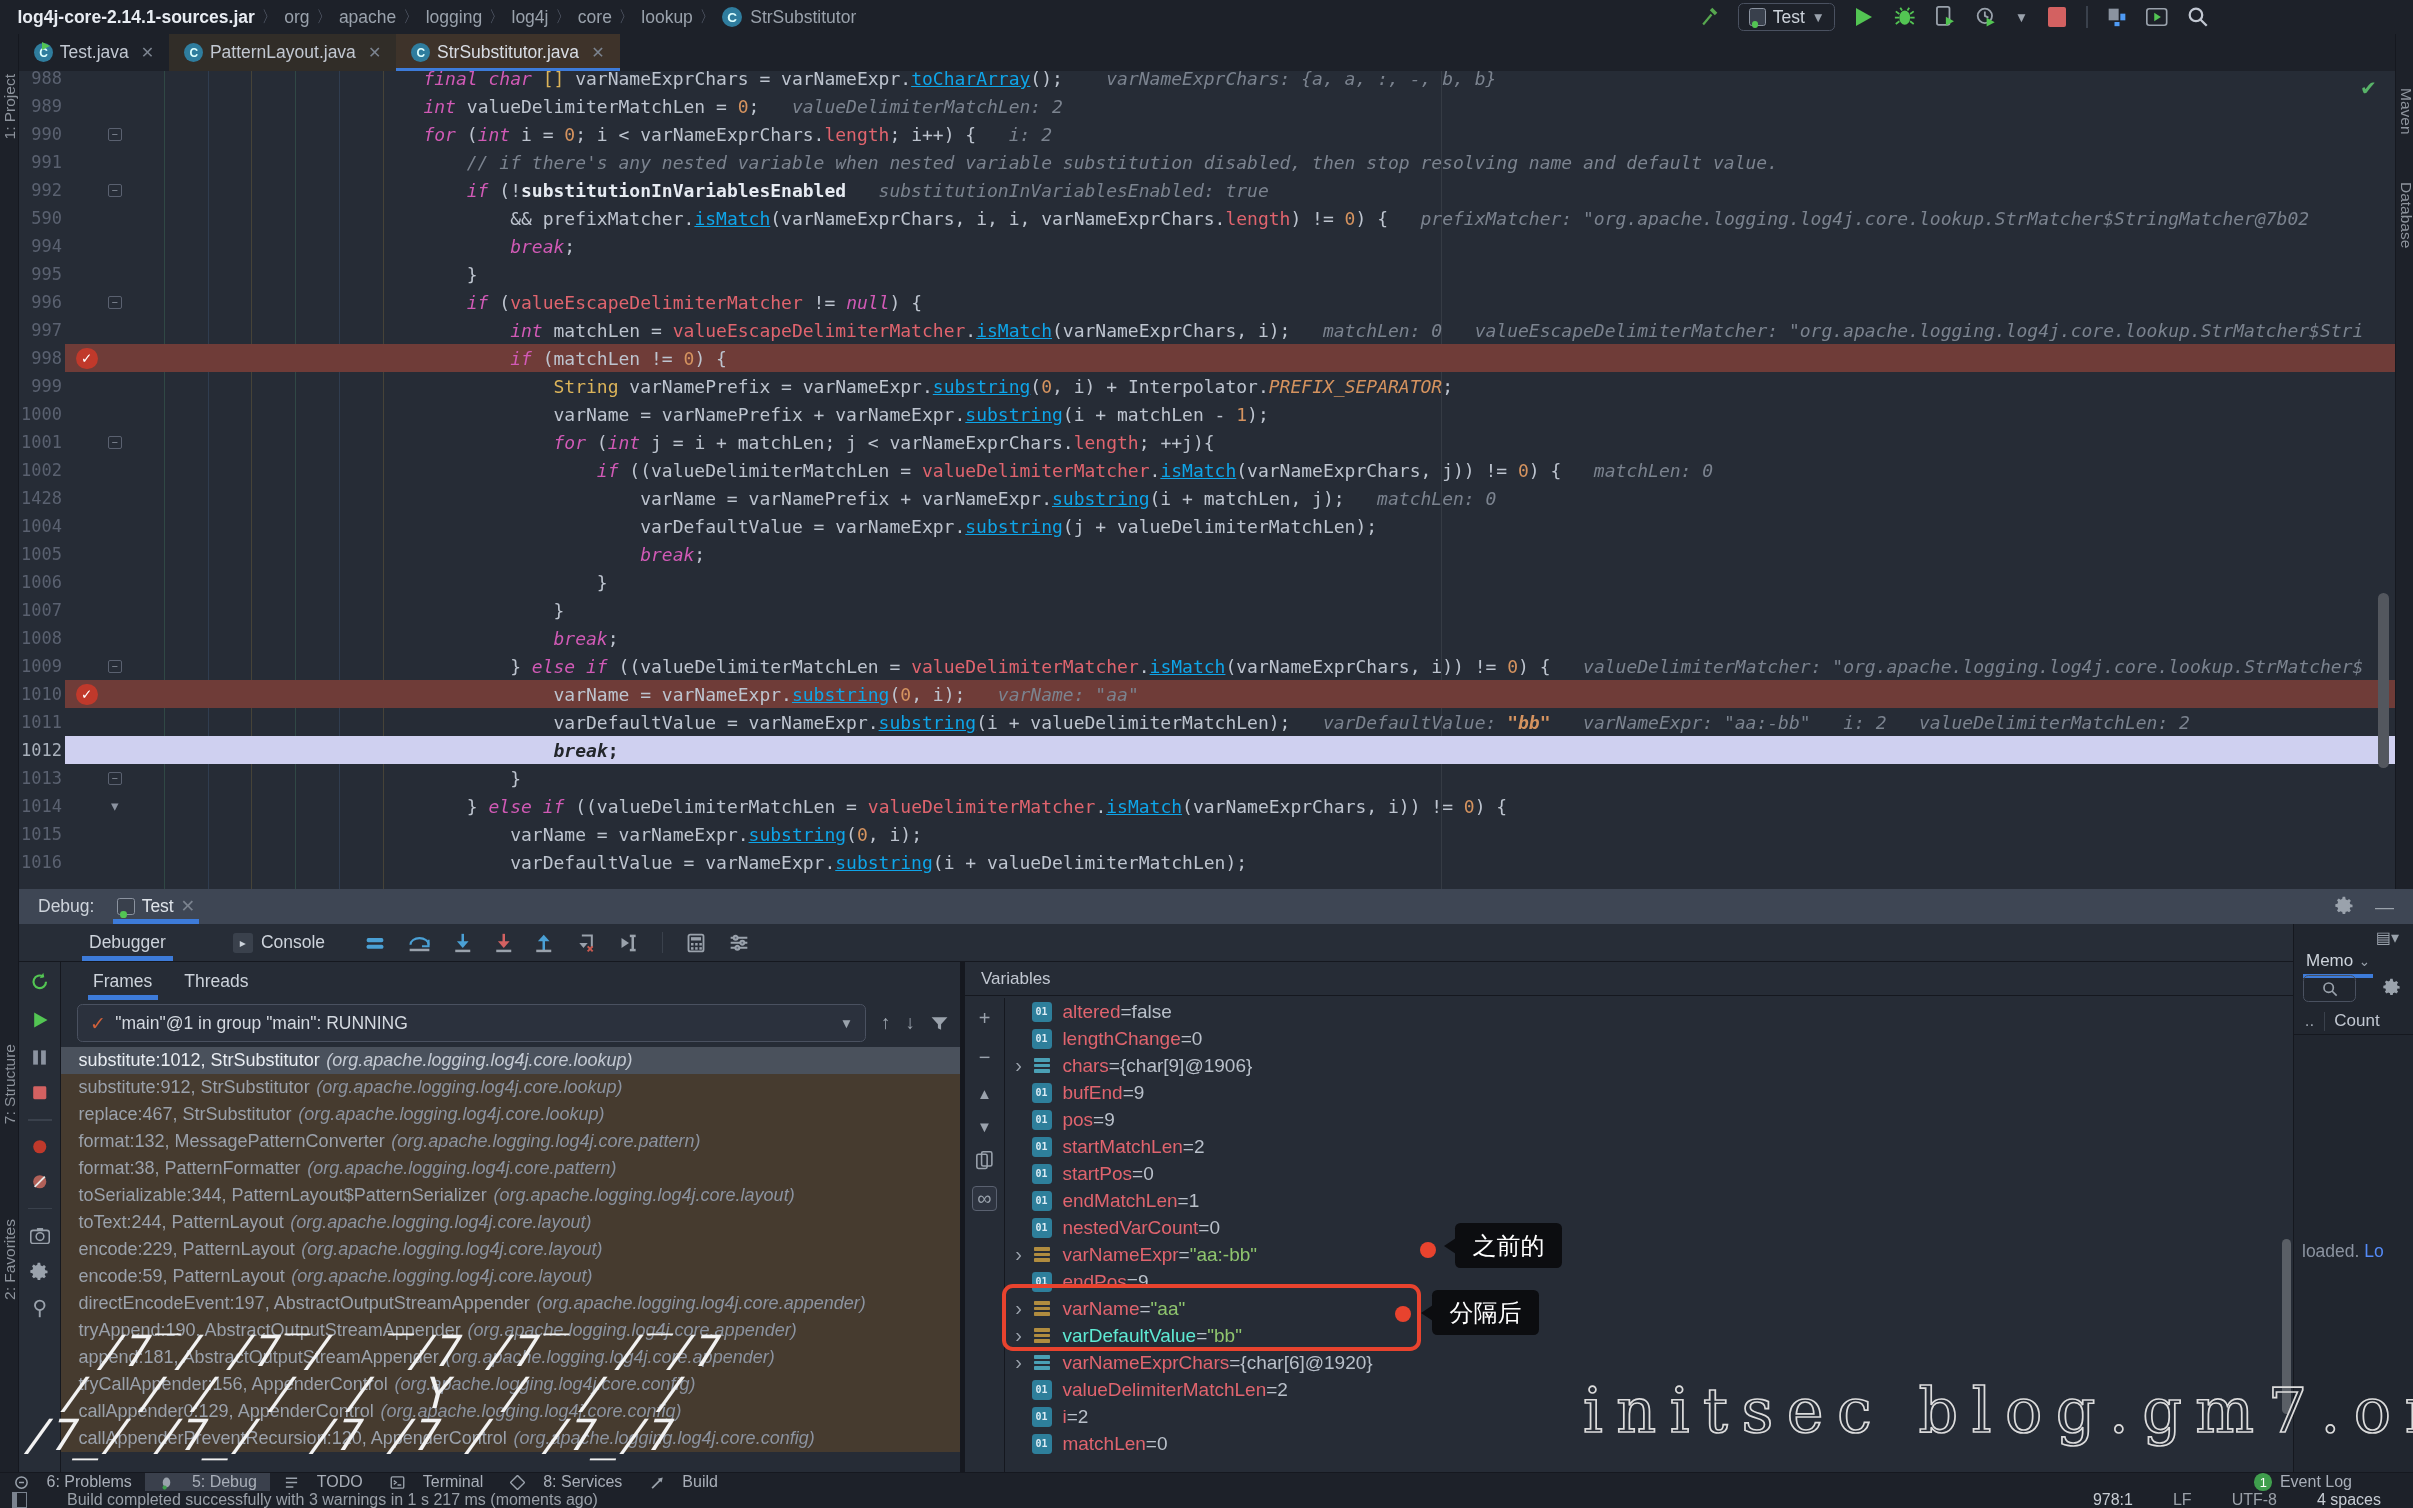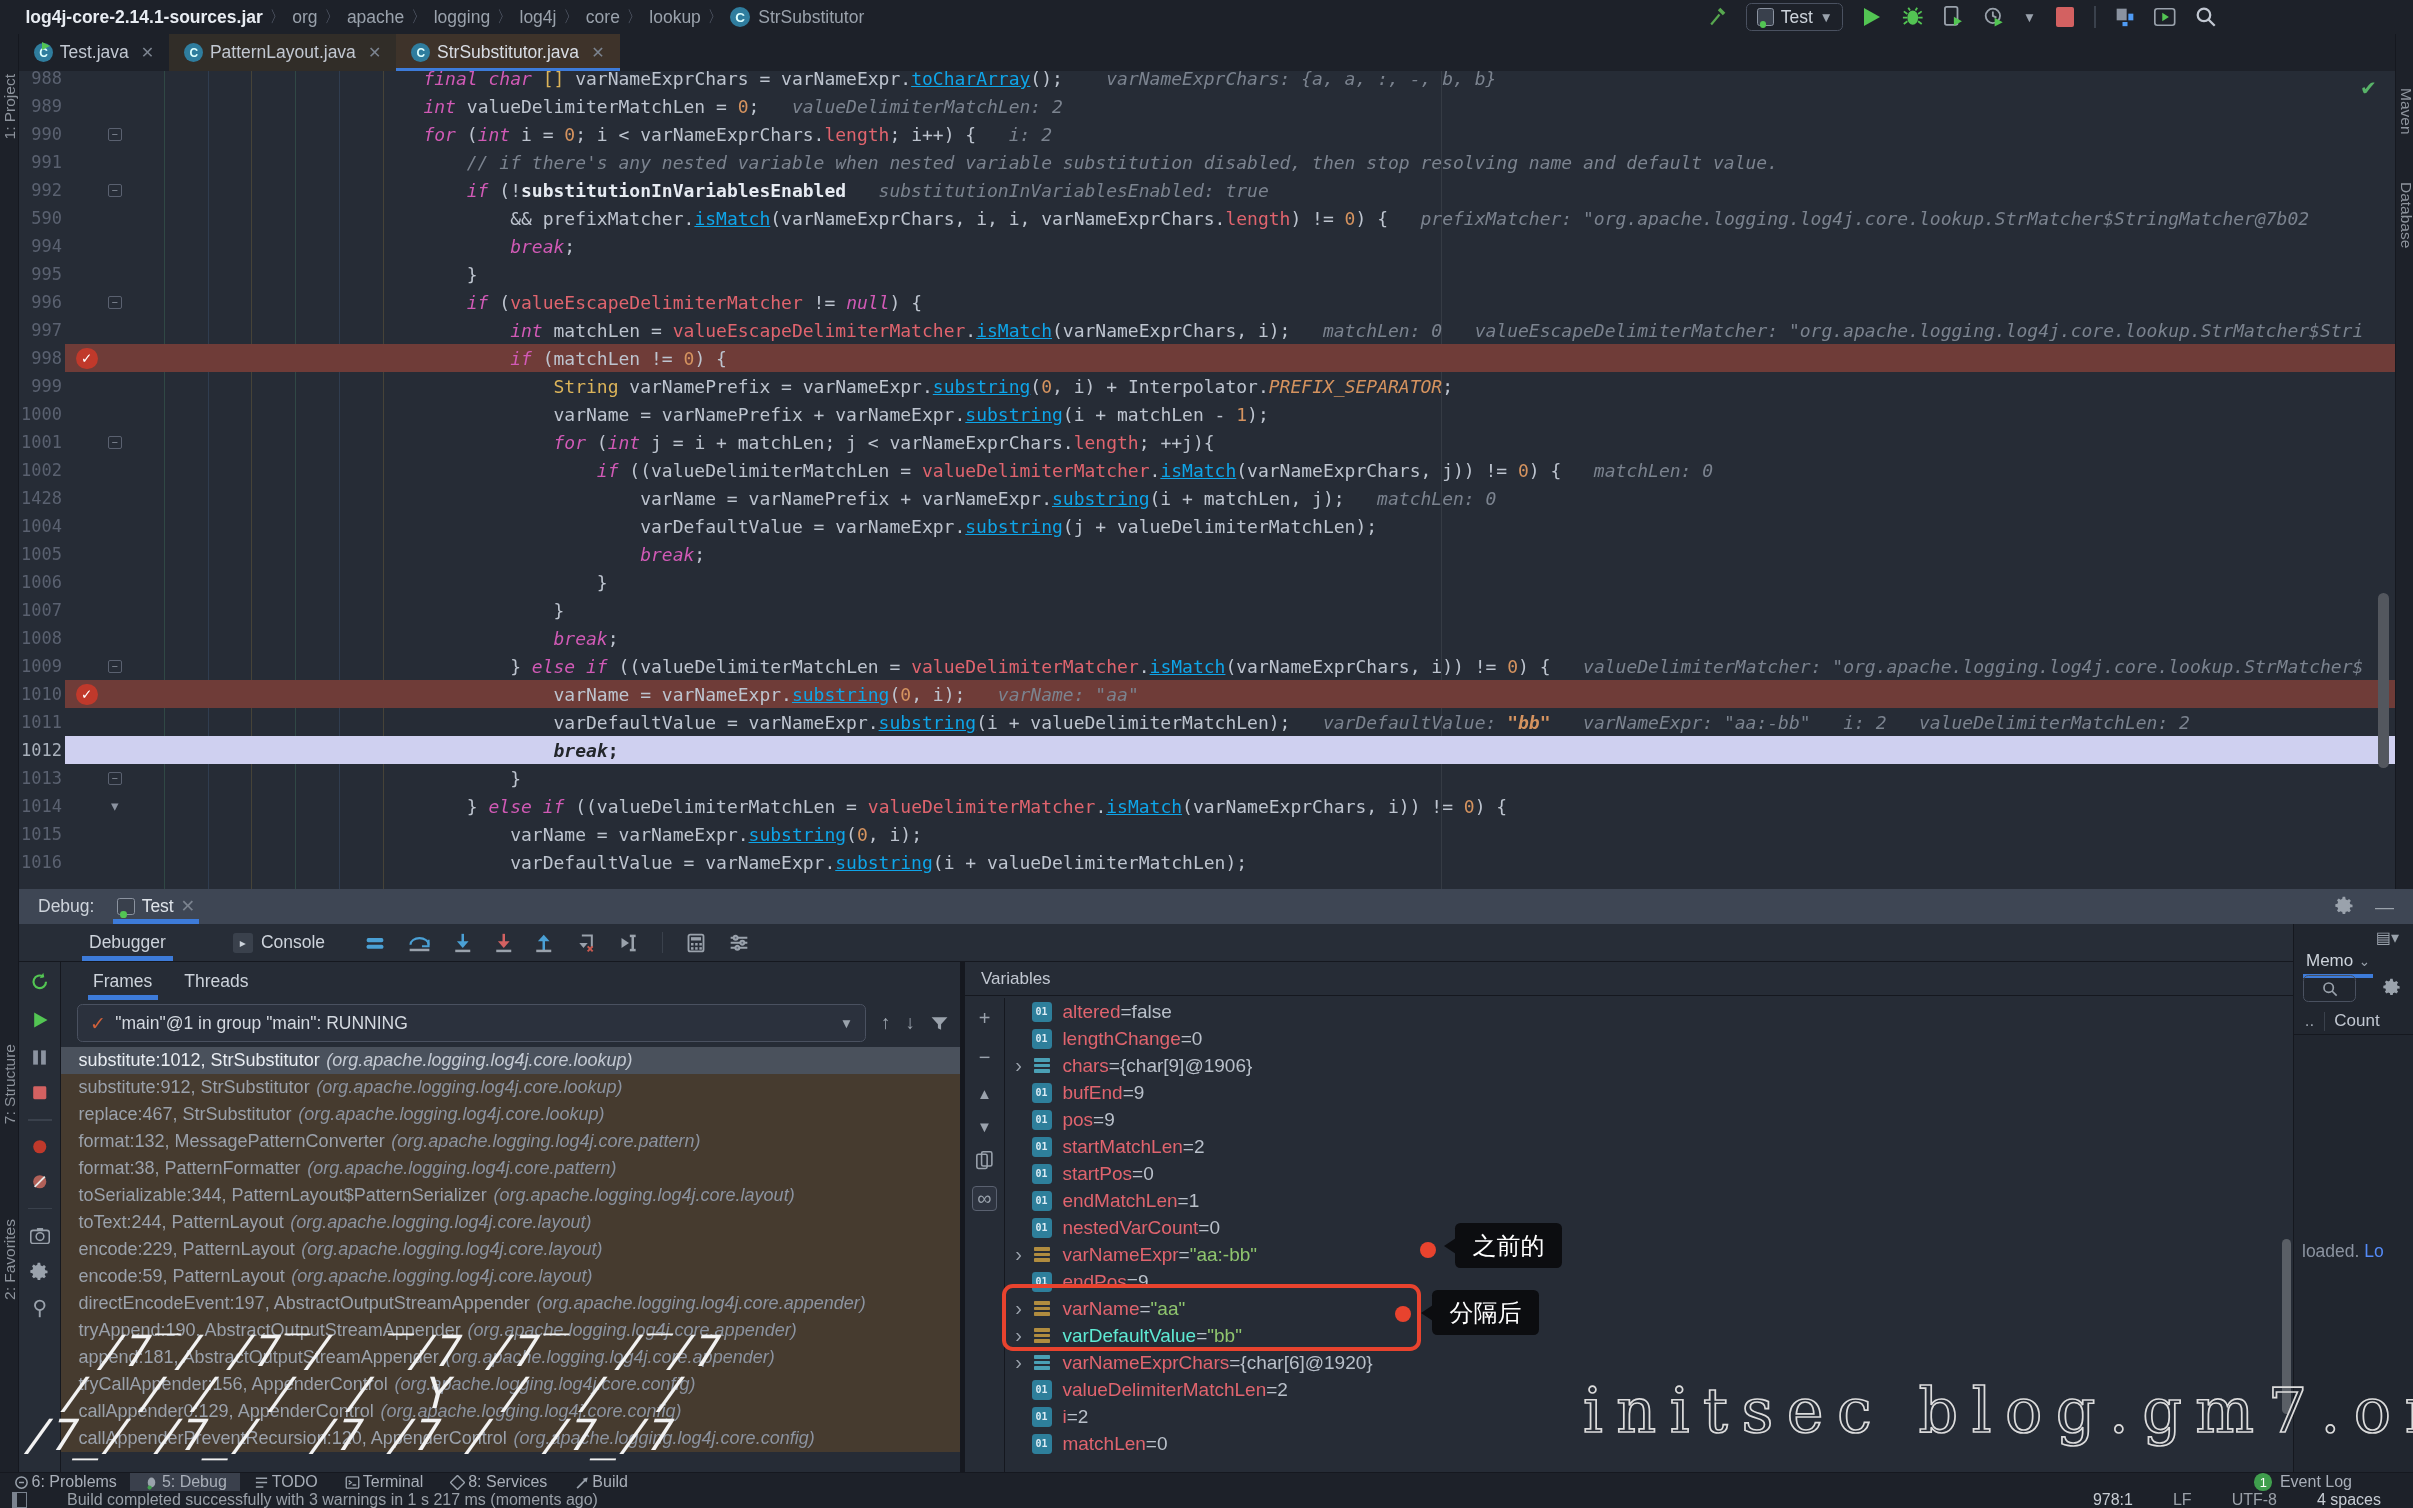--- a/index.html
+++ b/index.html
@@ -6,21 +6,21 @@
     --bg-dark:#1d2129; --bg-editor:#262c36; --bg-panel:#252a33; --bg-header:#3e4654;
     --accent:#3f76e0; --red-line:#6f3c38; --cur-line:#cfd0f0; --lib-bg:#463b2f;
     --sel-row:#4a515c; --txt:#bdc4cf; --dim:#8b93a0; --ln:#5a6170; --border:#15181f;
     --annot-red:#e8432e;
   }
   *{margin:0;padding:0;box-sizing:border-box}
   html,body{width:2413px;height:1508px;overflow:hidden;background:var(--bg-dark);
     font-family:"Liberation Sans",sans-serif;color:var(--txt)}
   .abs{position:absolute}
   
-  #topbar{left:8px;top:0;width:2236px;height:34px;background:var(--bg-dark);display:flex;align-items:center}
+  #topbar{left:0;top:0;width:2236px;height:34px;background:var(--bg-dark);display:flex;align-items:center}
   #breadcrumbs{display:flex;align-items:center;gap:4px;padding-left:17.5px;font-size:17.5px;color:#9aa2ac;white-space:nowrap}
   #breadcrumbs .crumb.bold{color:#e8ecf2;font-weight:700}
   #breadcrumbs .sep{color:#5a6170;font-size:16px;margin:0 2.7px}
   .cls-badge{display:inline-flex;width:20px;height:20px;border-radius:50%;background:#2f7d9e;color:#dff;
     align-items:center;justify-content:center;font-size:13.5px;font-weight:700;margin-right:4px}
   #run-toolbar{position:absolute;right:27px;top:0;height:34px;display:flex;align-items:center;gap:17.5px}
   .tb-icon{width:23px;height:23px;display:inline-flex;align-items:center;justify-content:center}
   #run-config{display:flex;align-items:center;gap:6.7px;border:1.3px solid #4a5160;border-radius:5.4px;
     padding:2.7px 9.4px;height:28px;font-size:17.5px;color:#cdd3db}
   .mini-win{width:17.5px;height:17.5px;border:1.3px solid #8b93a0;border-radius:2.7px;position:relative;background:#39404c}
@@ -128,21 +128,21 @@
   #mem-tab:after{content:"";position:absolute;left:-2.7px;right:-2.7px;bottom:-6.7px;height:4px;background:#3d7bd9}
   #mem-search{position:absolute;left:9.4px;top:51px;width:53px;height:27px;border:1.3px solid #4a5160;border-radius:5.4px;color:#9aa2ac;font-size:16px;display:flex;align-items:center;justify-content:center}
   #mem-gear{position:absolute;right:12px;top:54px;color:#9aa2ac}
   #mem-cols{position:absolute;left:0;top:84px;right:0;height:27px;border-bottom:1.3px solid var(--border);font-size:17px;color:#c2c8d2;display:flex;align-items:center}
   #mem-cols .dots{margin-left:10.8px;color:#9aa2ac}
   #mem-cols .cdiv{width:1.3px;height:19px;background:#3a414c;margin:0 9.4px}
   #mem-loaded{position:absolute;left:8px;top:317px;font-size:17.5px;color:#8b93a0;white-space:nowrap}
   #mem-loaded b{color:#548af7;font-weight:400}
   
   #bottombar{left:0;top:1472px;width:2413px;height:19px;background:var(--bg-dark);display:flex;align-items:center;font-size:16px;color:#a8aeb8;border-top:1.3px solid var(--border)}
-  .bitem{display:flex;align-items:center;gap:3px;padding:0 13.5px;height:100%}
+  .bitem{display:flex;align-items:center;gap:18px;padding:0 13.5px;height:100%}
   .bitem.active{background:#3a404c}
   .bico{font-size:13.5px;color:#9aa2ac}
   #event-log{position:absolute;right:61px;display:flex;align-items:center;gap:8px}
   #event-badge{width:17.5px;height:17.5px;border-radius:50%;background:#3f9e4d;color:#fff;font-size:12.8px;display:flex;align-items:center;justify-content:center}
   #statusbar{left:0;top:1491px;width:2413px;height:17.5px;background:var(--bg-dark);display:flex;align-items:center;font-size:16px;color:#9aa0a8}
   #statusbar .msg{margin-left:40px}
   #statusbar .sicon{margin-left:12px;width:15px;height:16px;border:1.3px solid #7b838f;border-left-width:5.4px}
   #statusbar .right{position:absolute;right:32px;display:flex;gap:40px}
   #statusbar .right .lite{color:#c8cdd4}
   

